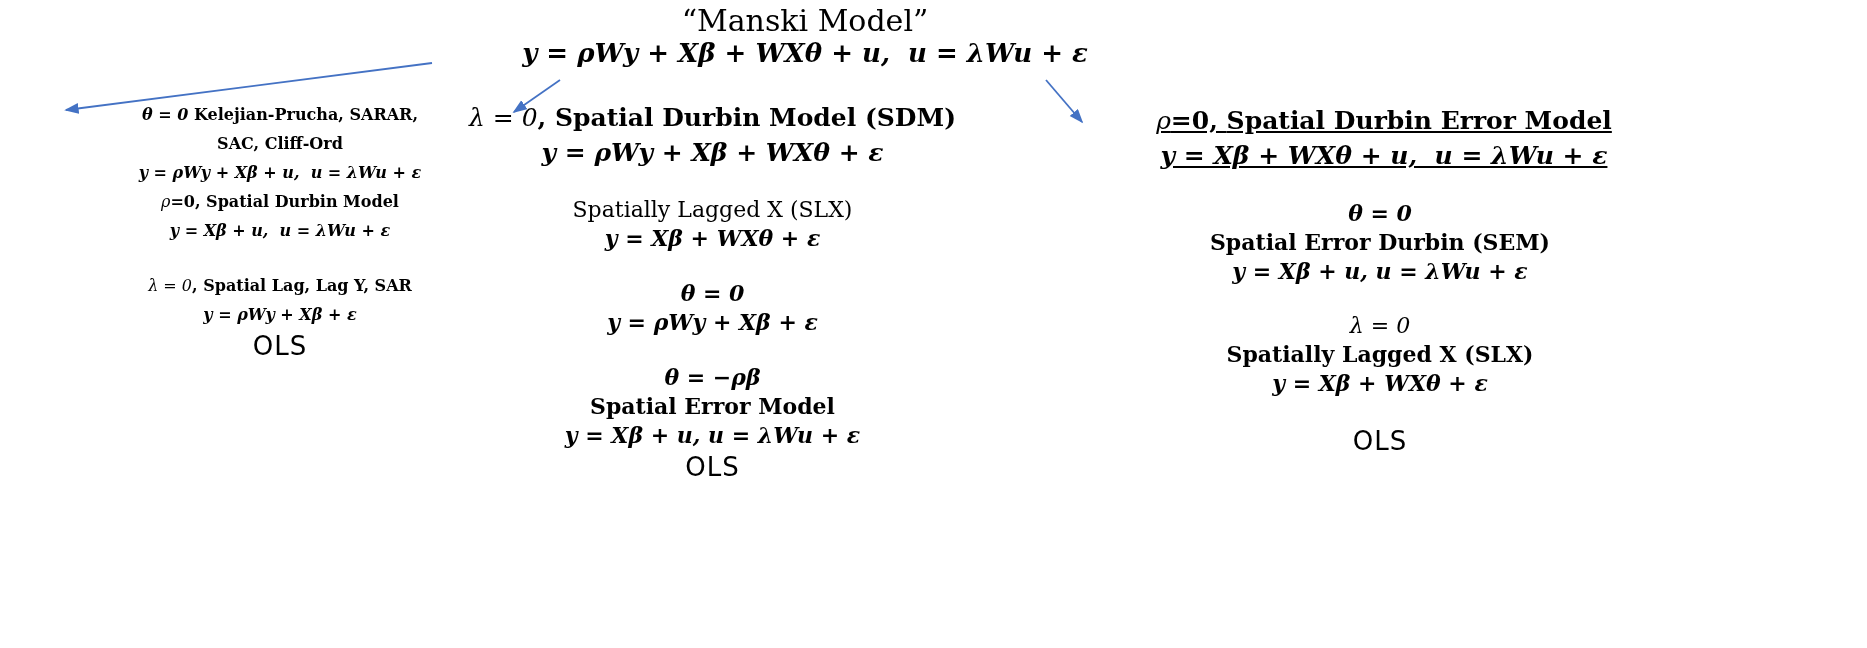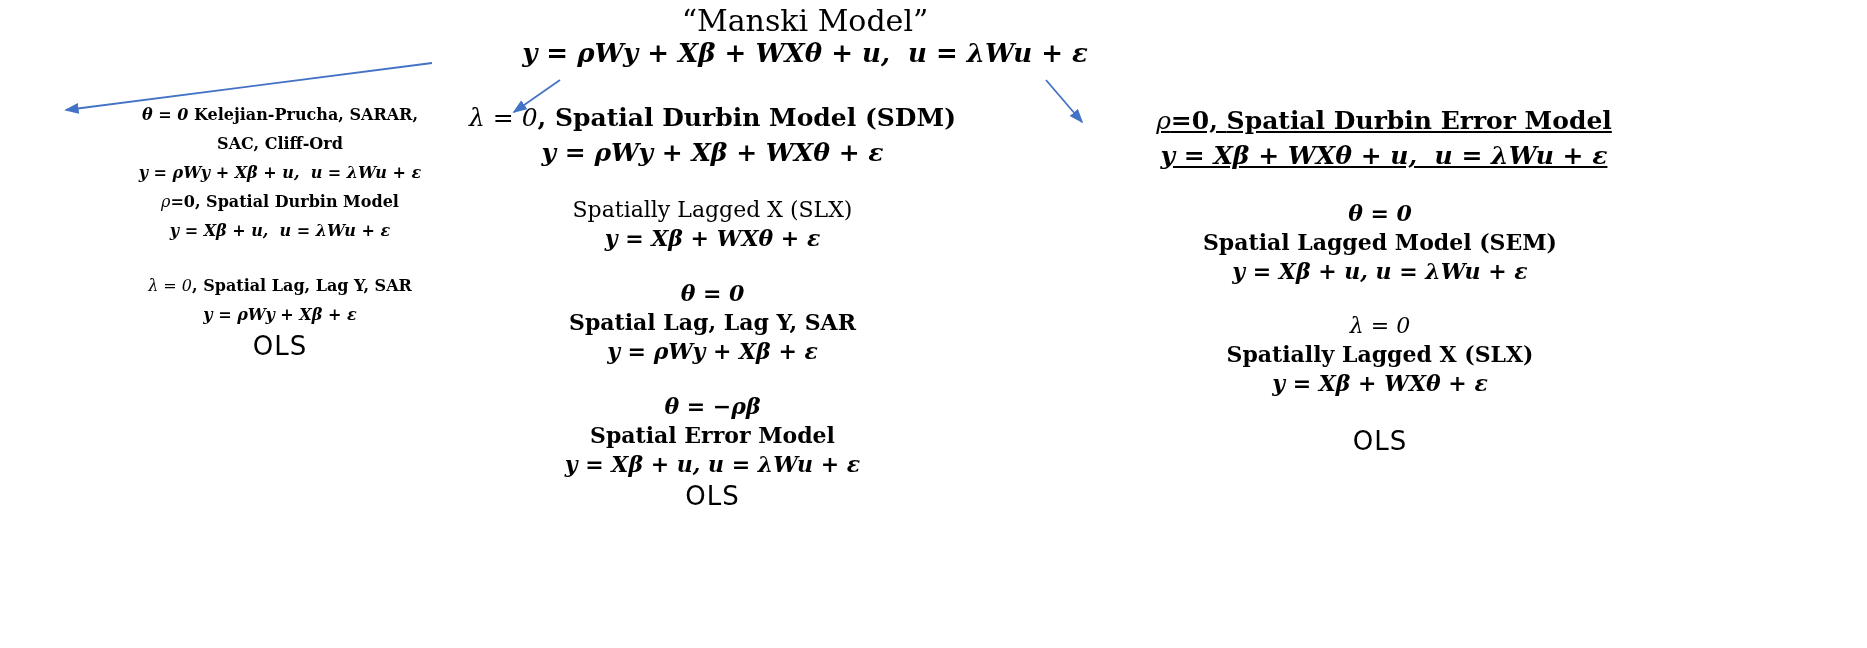--- a/index.html
+++ b/index.html
@@ -88,34 +88,33 @@
       <div class="ln ols"><span class="s-ols">OLS</span></div>
     </div>
   <div class="col" id="col-1">
       <div class="ln heading"><span class="s-mi">λ = 0</span><span class="s-b">, Spatial Durbin Model (SDM)</span></div>
       <div class="ln heading-eq"><span class="s-m">y = ρWy + Xβ + WXθ + ε</span></div>
       <div class="ln gap"></div>
       <div class="ln line"><span class="s-r">Spatially Lagged X (SLX)</span></div>
       <div class="ln line"><span class="s-m">y = Xβ + WXθ + ε</span></div>
       <div class="ln gap"></div>
       <div class="ln line"><span class="s-m">θ = 0</span></div>
-      <div class="ln line"><span class="s-b">Spatial Lag, Lag Y, SAR</span></div>
       <div class="ln line"><span class="s-m">y = ρWy + Xβ + ε</span></div>
       <div class="ln gap"></div>
       <div class="ln line"><span class="s-m">θ = −ρβ</span></div>
       <div class="ln line"><span class="s-b">Spatial Error Model</span></div>
       <div class="ln line"><span class="s-m">y = Xβ + u, u = λWu + ε</span></div>
       <div class="ln ols"><span class="s-ols">OLS</span></div>
     </div>
   <div class="col" id="col-2">
       <div class="ln heading"><span class="s-mi">ρ</span><span class="s-b">=0, </span><span class="s-b">Spatial Durbin Error Model</span></div>
       <div class="ln heading-eq"><span class="s-m">y = Xβ + WXθ + u,&nbsp; u = λWu + ε</span></div>
       <div class="ln gap"></div>
       <div class="ln line"><span class="s-m">θ = 0</span></div>
-      <div class="ln line"><span class="s-b">Spatial Lagged Model (SEM)</span></div>
+      <div class="ln line"><span class="s-b">Spatial Error Durbin (SEM)</span></div>
       <div class="ln line"><span class="s-m">y = Xβ + u, u = λWu + ε</span></div>
       <div class="ln gap"></div>
       <div class="ln line"><span class="s-mi">λ = 0</span></div>
       <div class="ln line"><span class="s-b">Spatially Lagged X (SLX)</span></div>
       <div class="ln line"><span class="s-m">y = Xβ + WXθ + ε</span></div>
       <div class="ln gap"></div>
       <div class="ln ols"><span class="s-ols">OLS</span></div>
     </div>
 
 </div>

